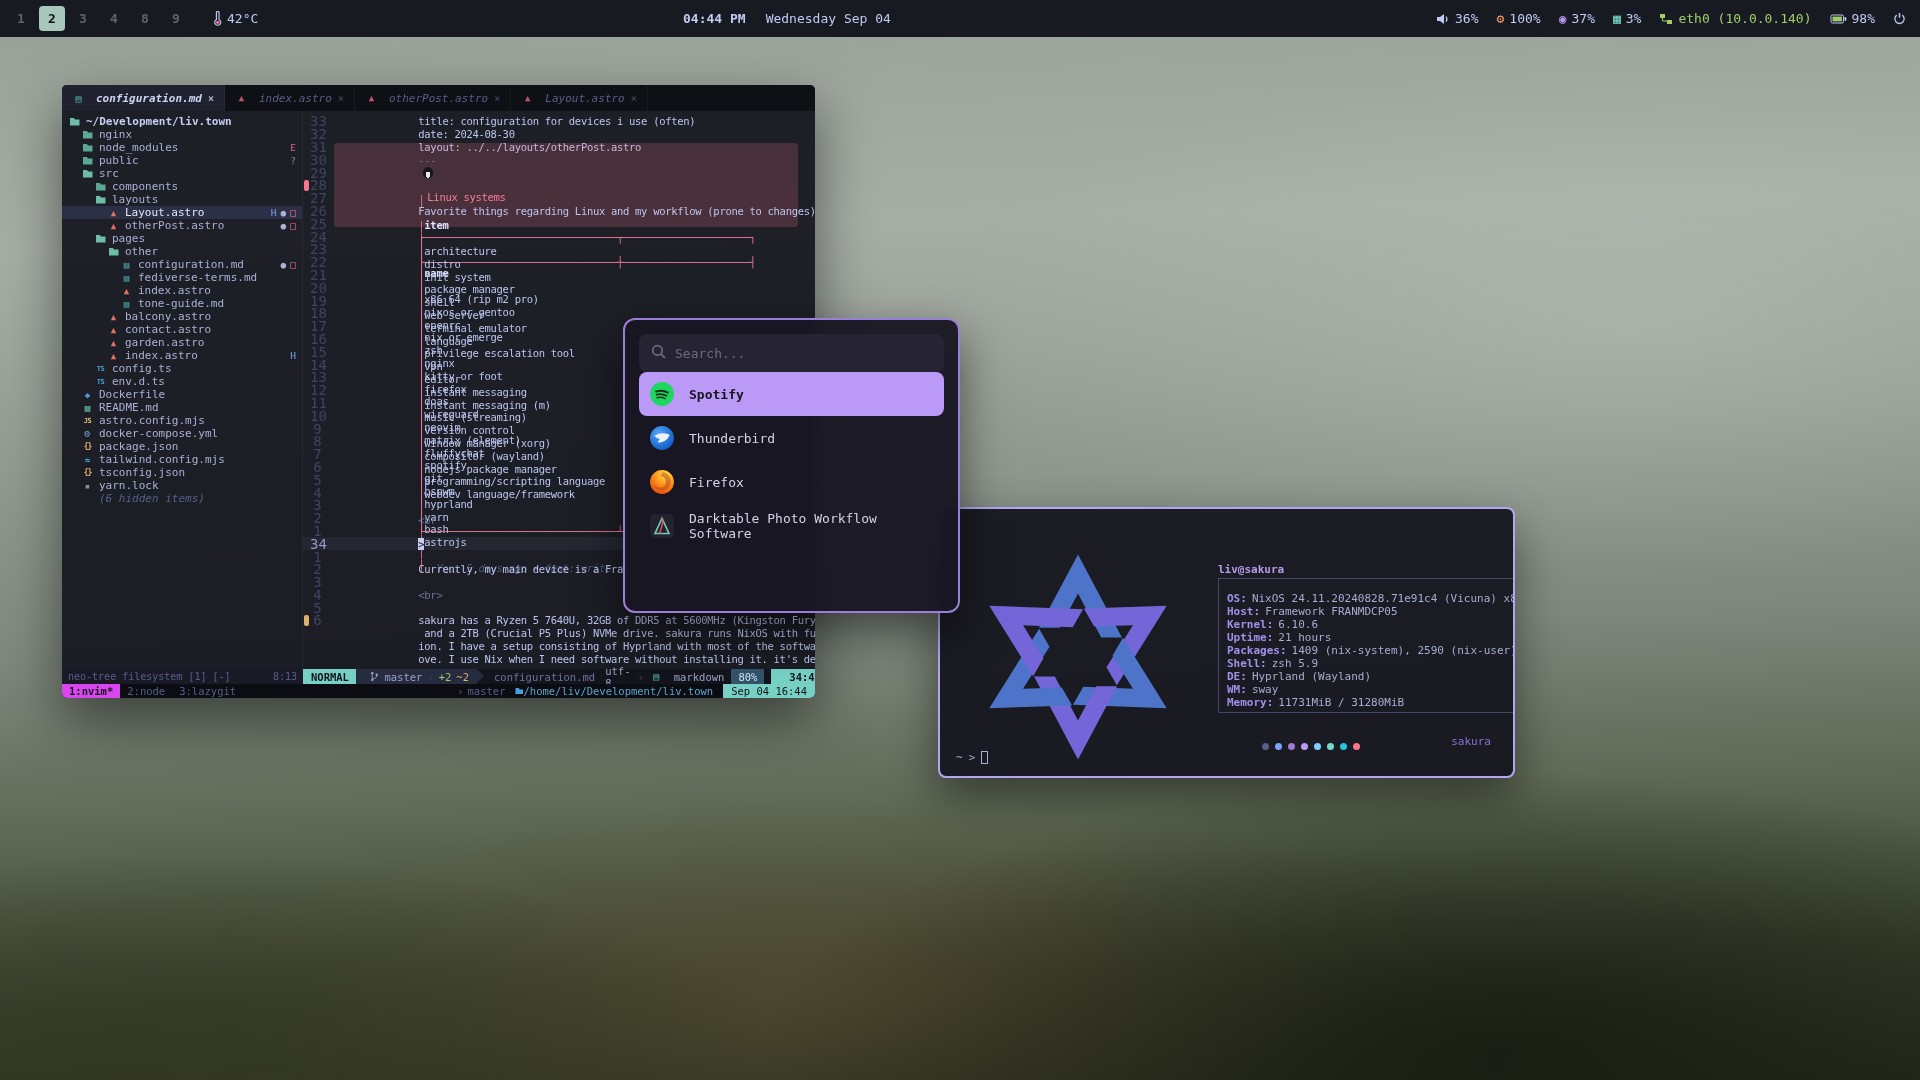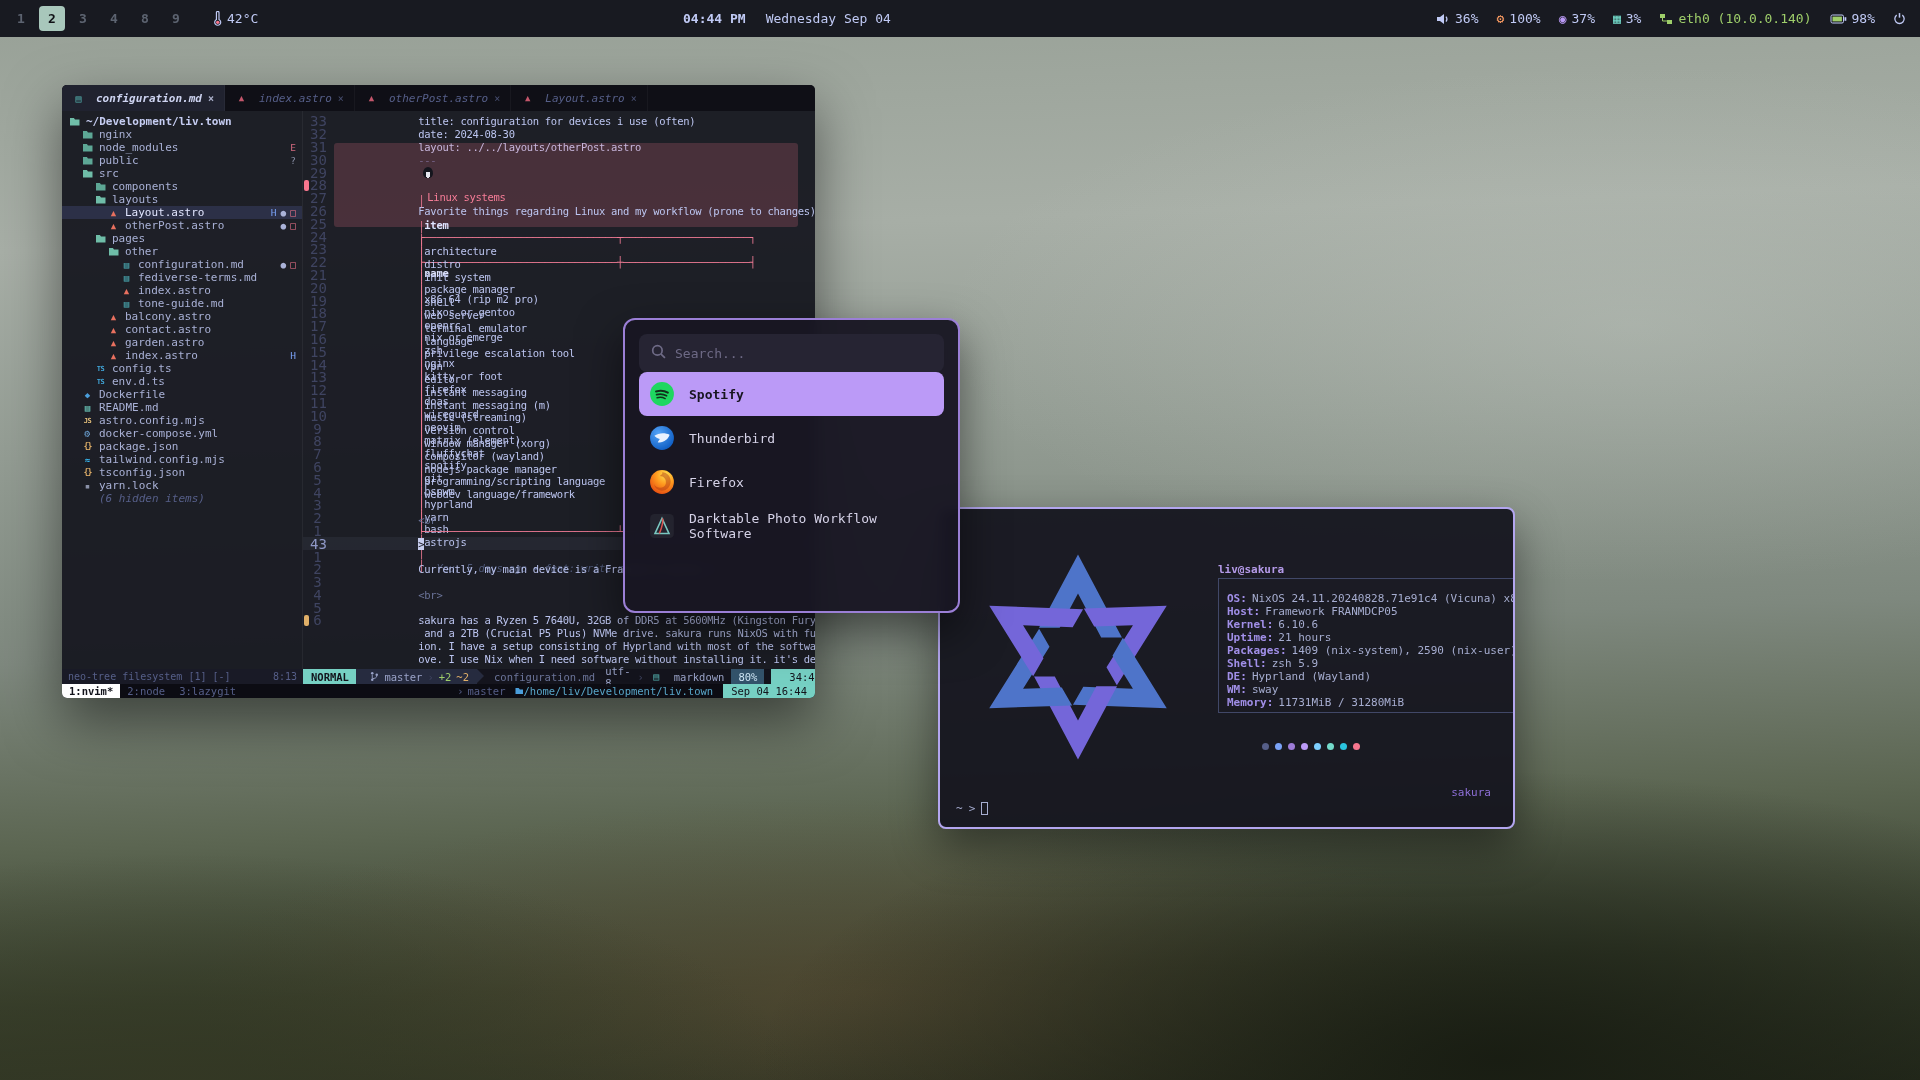--- a/index.html
+++ b/index.html
@@ -103,26 +103,26 @@
   .seg-git{background:#262b3f;color:#9aa3c8;display:flex;align-items:center;gap:5px;padding:0 8px;margin-left:-7.5px;padding-left:14px}
   .arrow-git{width:0;height:0;border-top:7.5px solid transparent;border-bottom:7.5px solid transparent;
     border-left:7.5px solid #262b3f}
   .st-add{color:#9ece6a}.st-chg{color:#e0af68}
   .st-file{color:#6b7499;display:flex;align-items:center;padding:0 10px}
   .st-right{margin-left:auto;display:flex;align-items:center;gap:7px}
   .st-enc,.st-ft{color:#9aa3c8}
   .st-sep{color:#3f4461}
   .st-fticon{width:11px}
   .st-pct{background:#33536b;color:#cfe6f5;display:flex;align-items:center;padding:0 7px;align-self:stretch}
-  .st-pos{background:#76d0c3;color:#12131b;font-weight:normal;display:flex;align-items:center;padding:0 18px;align-self:stretch}
+  .st-pos{background:#76d0c3;color:#12131b;font-weight:bold;display:flex;align-items:center;padding:0 18px;align-self:stretch}
   
   .tmuxbar{height:14px;background:rgba(11,11,18,.92);display:flex;align-items:stretch;font-size:10.5px;
     color:#565f89;flex:none}
   .twin{display:flex;align-items:center;padding:0 7px}
-  .twin.active{background:#ffffff;color:#12131b;font-weight:bold}
+  .twin.active{background:#d946ef;color:#12131b;font-weight:bold}
   .tmux-right{margin-left:auto;display:flex;align-items:stretch;gap:10px}
   .tmux-branch{display: flex;align-items:center;gap:4px}
   .tmux-path{display:flex;align-items:center;gap:0;color:#58a6c9}
   .mini-folder{width:8px;height:6px;background:#4a9edb;clip-path:polygon(0 0,40% 0,55% 25%,100% 25%,100% 100%,0 100%)}
   .tmux-date{background:#76d0c3;color:#12131b;display:flex;align-items:center;padding:0 8px}
   
   .launcher{position:absolute;left:623px;top:318px;width:337px;height:295px;
     background:rgba(24,22,34,.96);border:2px solid #9b7fd6;border-radius:12px;
     box-shadow:0 18px 45px rgba(0,0,0,.5);padding:14px;overflow:hidden;z-index:30;
     backdrop-filter:blur(6px)}
@@ -130,21 +130,21 @@
     gap:9px;padding:0 12px}
   .search-input{flex:1;background:transparent;border:none;outline:none;color:#c8c4dc;
     font-family:inherit;font-size:13px}
   .search-input::placeholder{color:#6e6a86}
   .litem{height:44px;display:flex;align-items:center;gap:14px;padding:0 10px;border-radius:8px;
     color:#d6d3e8;font-size:13px;cursor:default}
   .litem:first-of-type{margin-top:24px}
   .litem.sel{background:#bb9af7;color:#17151f;font-weight:bold}
   .licon{width:26px;height:26px;flex:none;display:flex;align-items:center;justify-content:center}
   
-  .fetch{position:absolute;left:938px;top:507px;width:577px;height:322px;
+  .fetch{position:absolute;left:938px;top:507px;width:577px;height:271px;
     background:rgba(21,21,31,.95);border:2px solid #b3a6ef;border-radius:8px;
     box-shadow:0 18px 45px rgba(0,0,0,.45);z-index:20;font-size:11px;overflow:hidden}
   .nix-logo{position:absolute;left:16px;top:26px}
   .finfo{position:absolute;left:278px;top:54px;right:0;line-height:13px}
   .fuser{color:#b49ae8;font-weight:bold;margin-bottom:2px}
   .info-box{border:1px solid #414868;border-right:none;padding:13px 0 3px 8px;overflow:hidden}
   .frow{display:flex;white-space:nowrap}
   .flabel{color:#a18fe8;font-weight:bold;margin-right:5px}
   .fvalue{color:#a6add0}
   .palette{display:flex;gap:6px;margin:30px 0 0 44px}
@@ -1033,21 +1033,21 @@
           <span class="lnum">1</span>
           <span class="lwrap">
             
               <span class="tb">└────────────────────────────────┴─────────────────────┘</span>
             
           </span>
         </div>
 
         <div class="eline cur">
           <span class="lsign"></span>
-          <span class="lnum">43</span>
+          <span class="lnum">34</span>
           <span class="lwrap">
             
               <span class="tag">&lt;br</span>
             
               <span class="cursor">&gt;</span>
             
               <span class="blame">   You, 5 days ago • feat: write rough post re</span>
             
           </span>
         </div>

